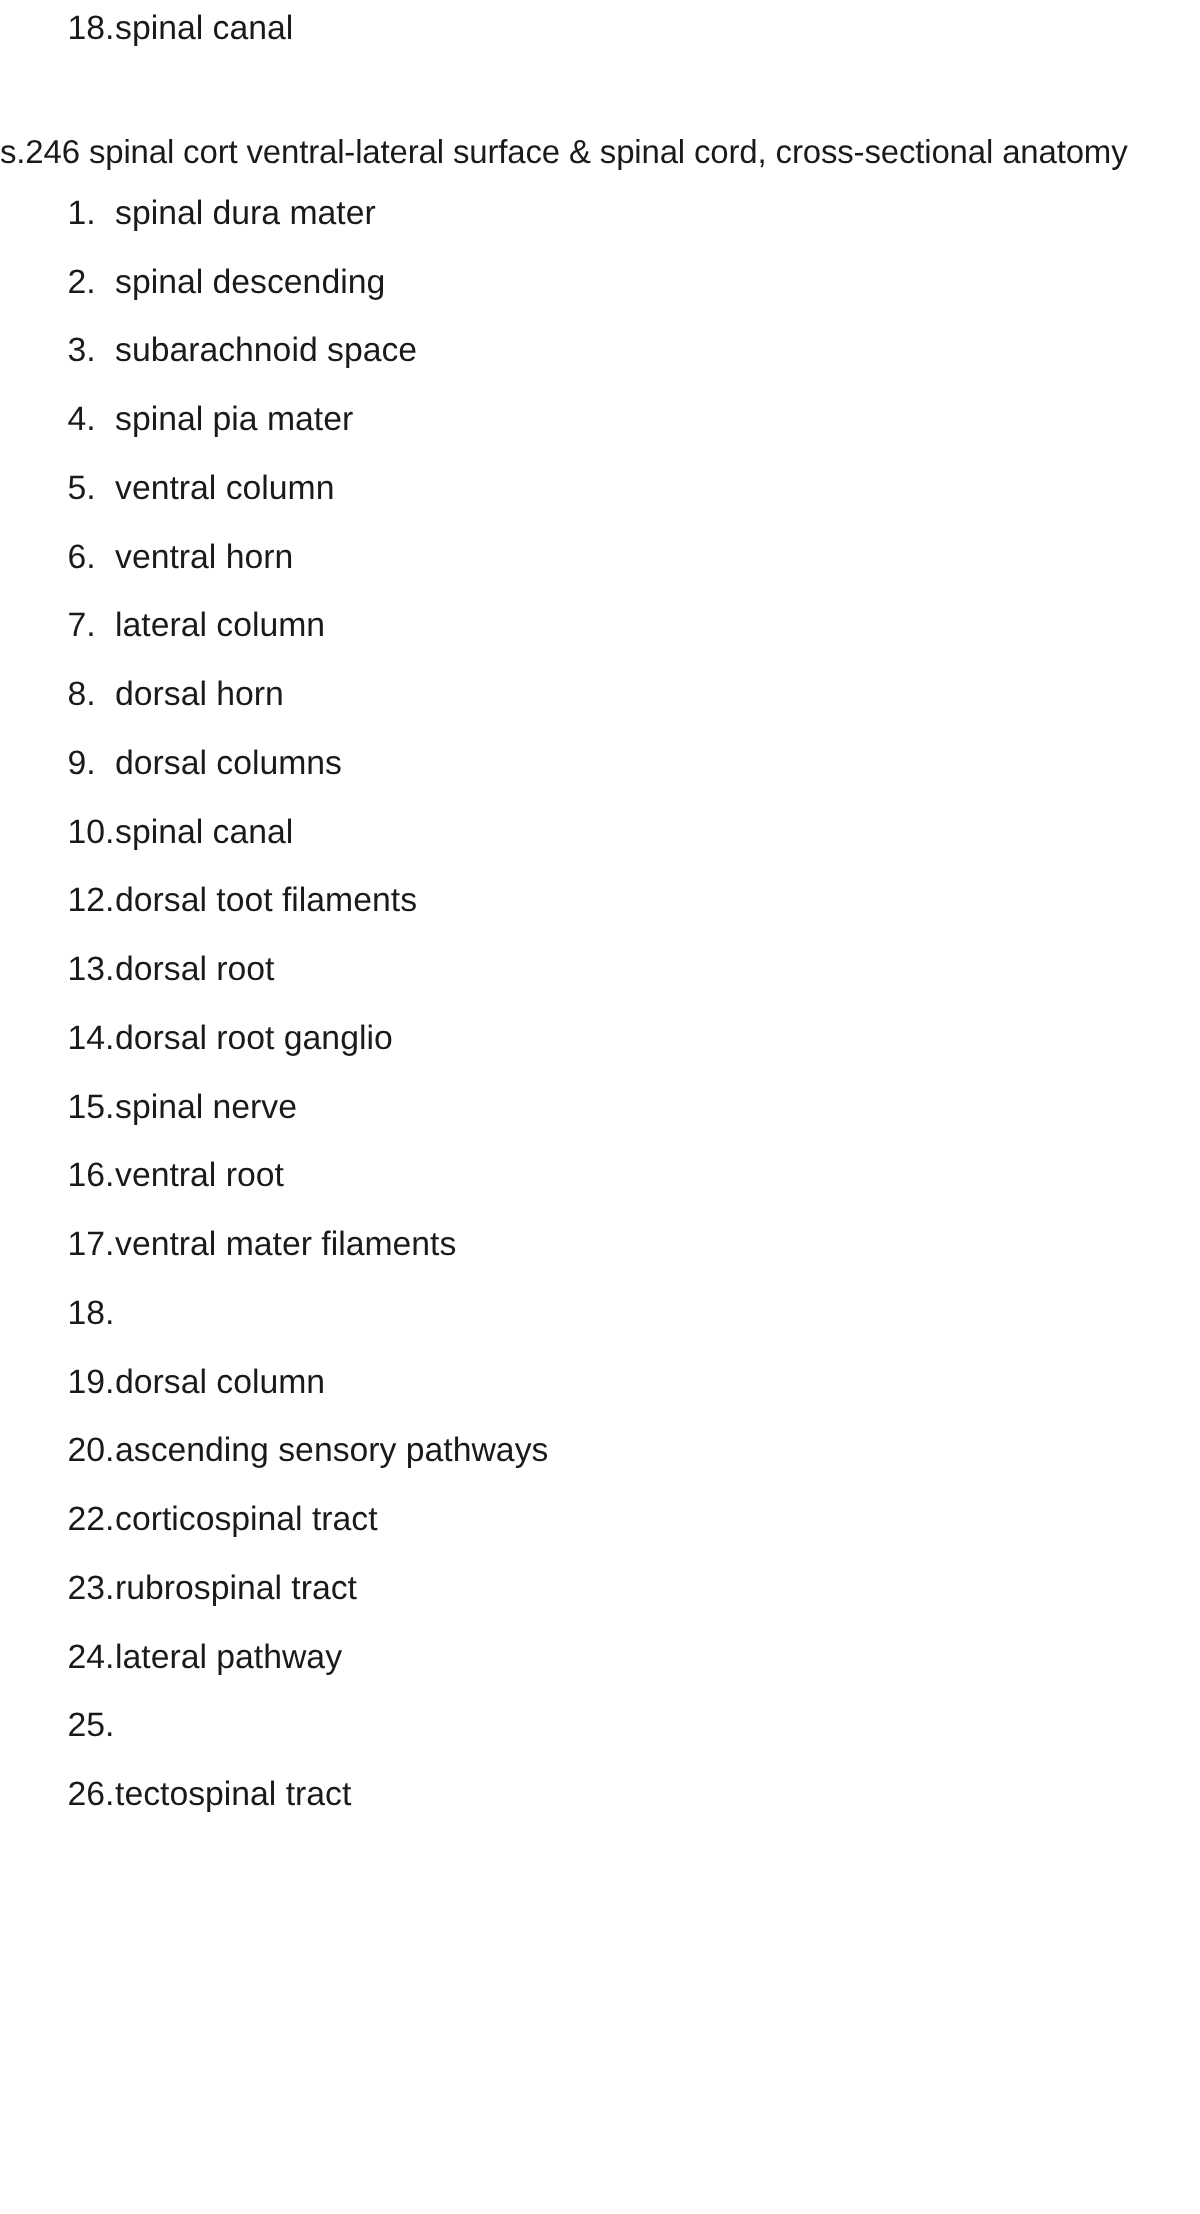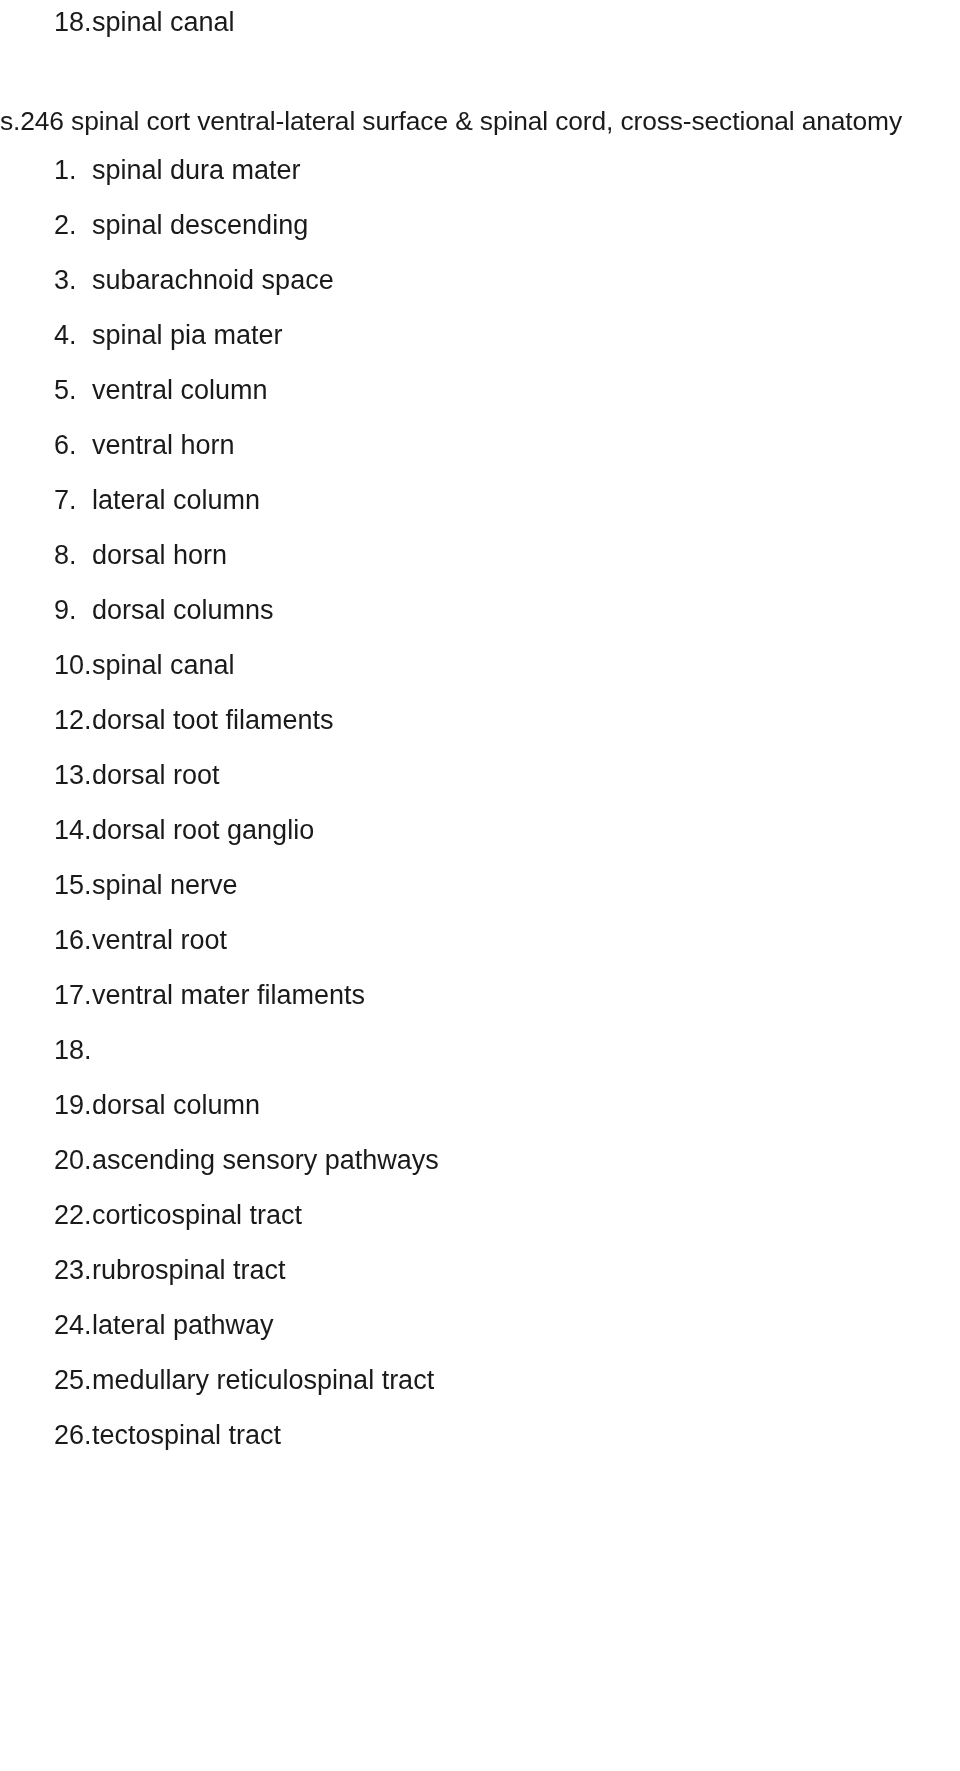--- a/index.html
+++ b/index.html
@@ -187,21 +187,20 @@
       <li>
         <span class="num">23.</span>
         <span class="txt">rubrospinal tract</span>
       </li>
       <li>
         <span class="num">24.</span>
         <span class="txt">lateral pathway</span>
       </li>
       <li>
         <span class="num">25.</span>
-        <span class="txt">medullary reticulospinal tract</span>
       </li>
       <li>
         <span class="num">26.</span>
         <span class="txt">tectospinal tract</span>
       </li>
     </ol>
 
 </div>
 
 </body></html>

